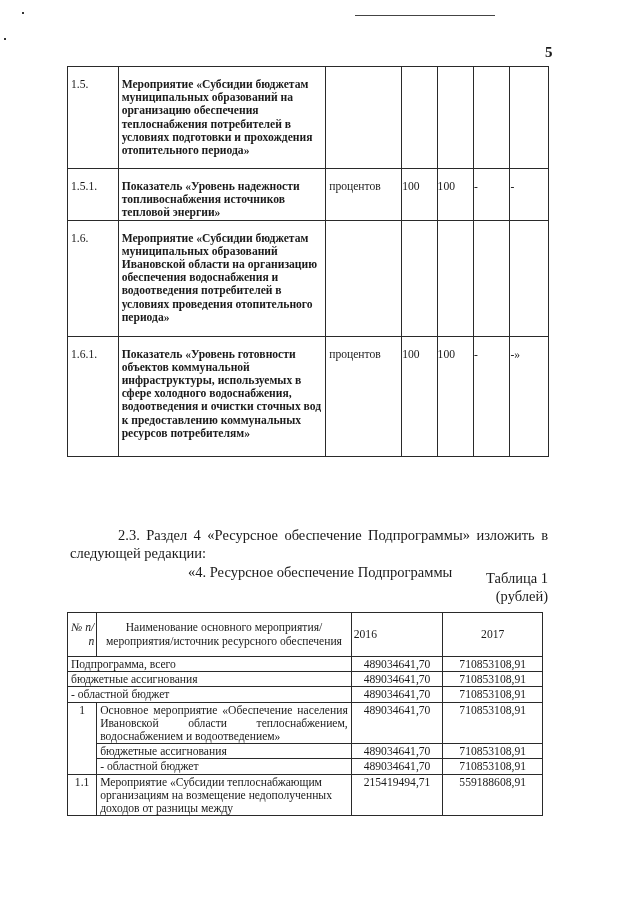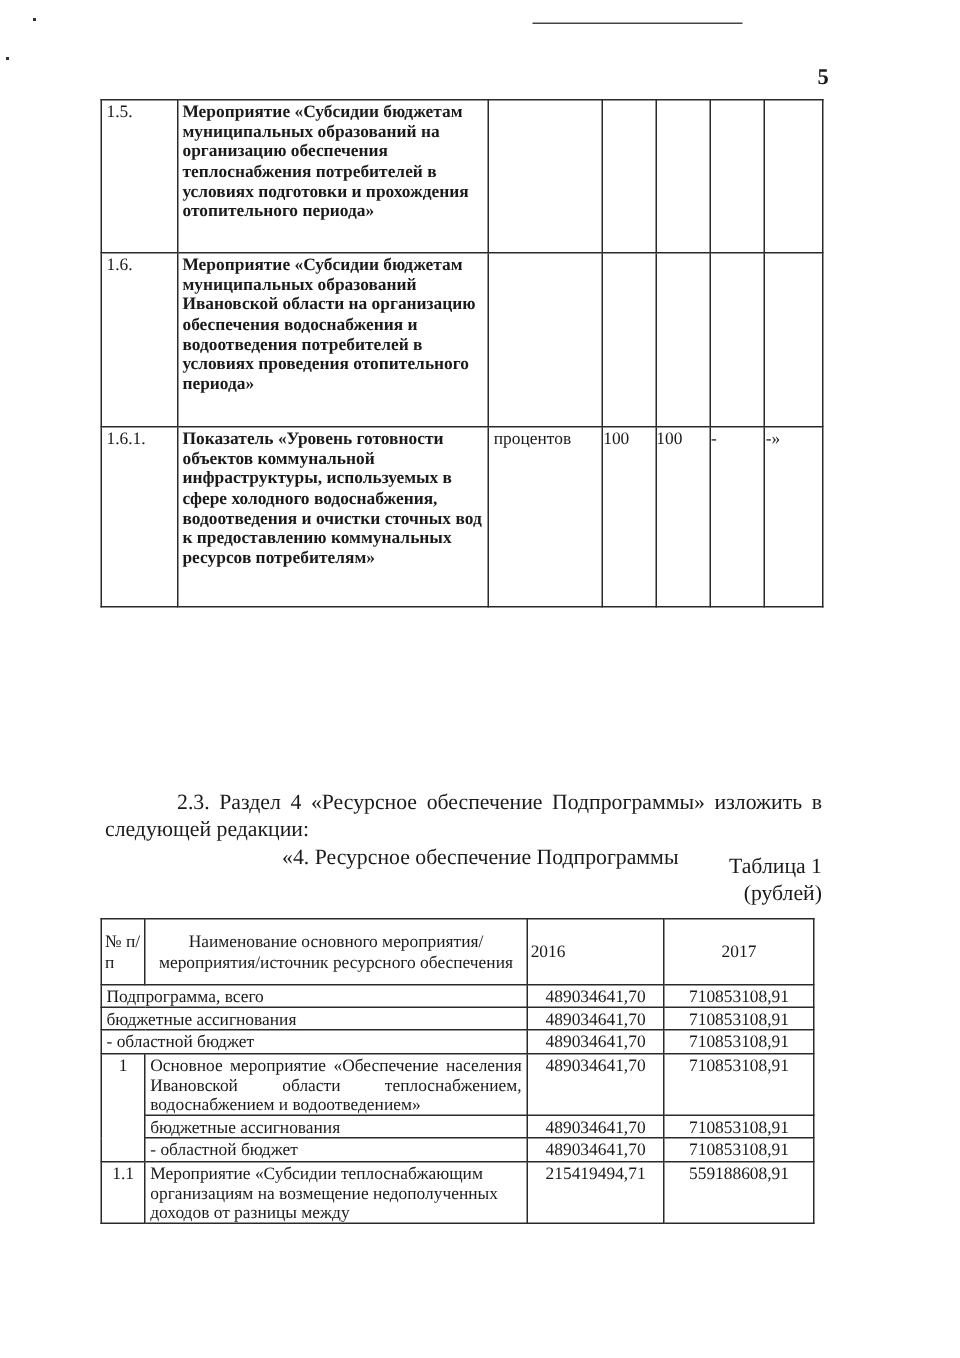--- a/index.html
+++ b/index.html
@@ -6,35 +6,35 @@
   body {
     width: 640px; height: 905px; position: relative; overflow: hidden;
     font-family: "Liberation Serif", serif; color: #1a1a1a;
   }
   .page-number { position: absolute; left: 545px; top: 44px; font-size: 15px; font-weight: bold; }
   .top-rule { position: absolute; left: 355px; top: 15px; width: 140px; height: 1px; background: #444; }
   .speck { position: absolute; width: 2px; height: 2px; background: #333; }
   table { border-collapse: collapse; position: absolute; font-size: 11.6px; line-height: 13.2px; }
   td, th { border: 1px solid #2a2a2a; vertical-align: top; padding: 1px 3px 0 3px; font-weight: normal; }
   #t-indicators { left: 67px; top: 66px; width: 482px; }
-  #t-indicators td { padding-top: 1px; }
+  #t-indicators td { padding-top: 11px; }
   #t-indicators .c1 { width: 43px; }
   #t-indicators .c2 { width: 198px; font-weight: bold; }
   #t-indicators .c3 { width: 68px; text-align: left; }
   #t-indicators .c4 { width: 31px; padding-left: 0; }
   #t-indicators .c5 { width: 32px; padding-left: 0; }
   #t-indicators .c6 { width: 32px; padding-left: 0; }
   #t-indicators .c7 { width: 34px; padding-left: 0; }
   .para { position: absolute; font-size: 14.5px; }
   #para-1 { left: 70px; top: 526px; width: 478px; text-align: justify; text-indent: 48px; line-height: 18px; }
   #section-title { left: 188px; top: 564px; }
   #table-caption { left: 470px; top: 569px; width: 78px; text-align: right; line-height: 18px; }
   #t-resources { left: 67px; top: 612px; width: 476px; font-size: 11.6px; }
   #t-resources th { text-align: center; vertical-align: middle; padding: 1px 2px; }
-  #t-resources .r1 { width: 24px; text-align: left; }
+  #t-resources .r1 { width: 24px; text-align: right; font-style: italic; }
   #t-resources .r2 { width: 248px; }
   #t-resources .r3 { width: 86px; text-align: left; }
   #t-resources .r4 { width: 94px; text-align: center; }
   #t-resources td.justify { text-align: justify; text-align-last: left; }
   #t-resources td.num { text-align: center; white-space: nowrap; }
 </style>
 </head>
 <body>
 
 <div class="top-rule"></div>
@@ -45,20 +45,29 @@
 <table id="t-indicators">
   <tbody>
     <tr style="height:102px">
       <td class="c1">1.5.</td>
       <td class="c2">Мероприятие «Субсидии бюджетам муниципальных образований на организацию обеспечения теплоснабжения потребителей в условиях подготовки и прохождения отопительного периода»</td>
       <td class="c3"></td>
       <td class="c4"></td>
       <td class="c5"></td>
       <td class="c6"></td>
       <td class="c7"></td>
+    </tr>
+    <tr style="height:44px">
+      <td class="c1">1.5.1.</td>
+      <td class="c2">Показатель «Уровень надежности топливоснабжения источников тепловой энергии»</td>
+      <td class="c3">процентов</td>
+      <td class="c4">100</td>
+      <td class="c5">100</td>
+      <td class="c6">-</td>
+      <td class="c7">-</td>
     </tr>
     <tr style="height:116px">
       <td class="c1">1.6.</td>
       <td class="c2">Мероприятие «Субсидии бюджетам муниципальных образований Ивановской области на организацию обеспечения водоснабжения и водоотведения потребителей в условиях проведения отопительного периода»</td>
       <td class="c3"></td>
       <td class="c4"></td>
       <td class="c5"></td>
       <td class="c6"></td>
       <td class="c7"></td>
     </tr>

